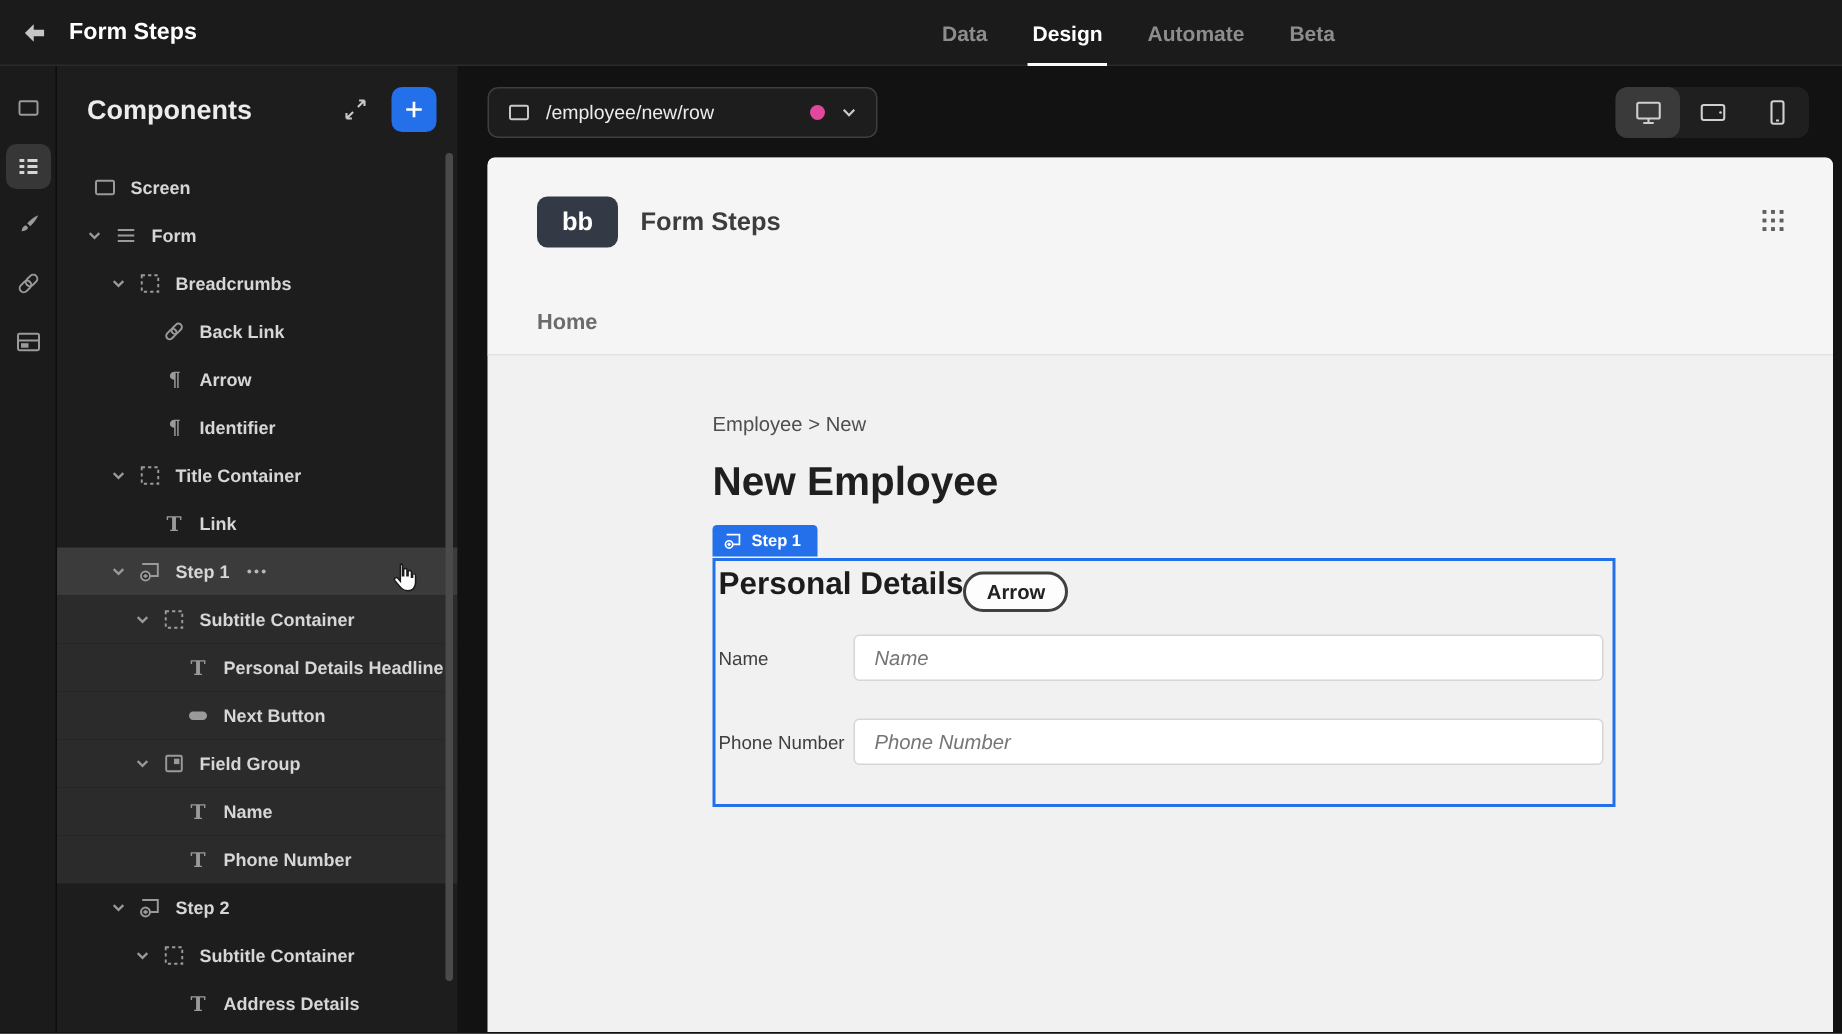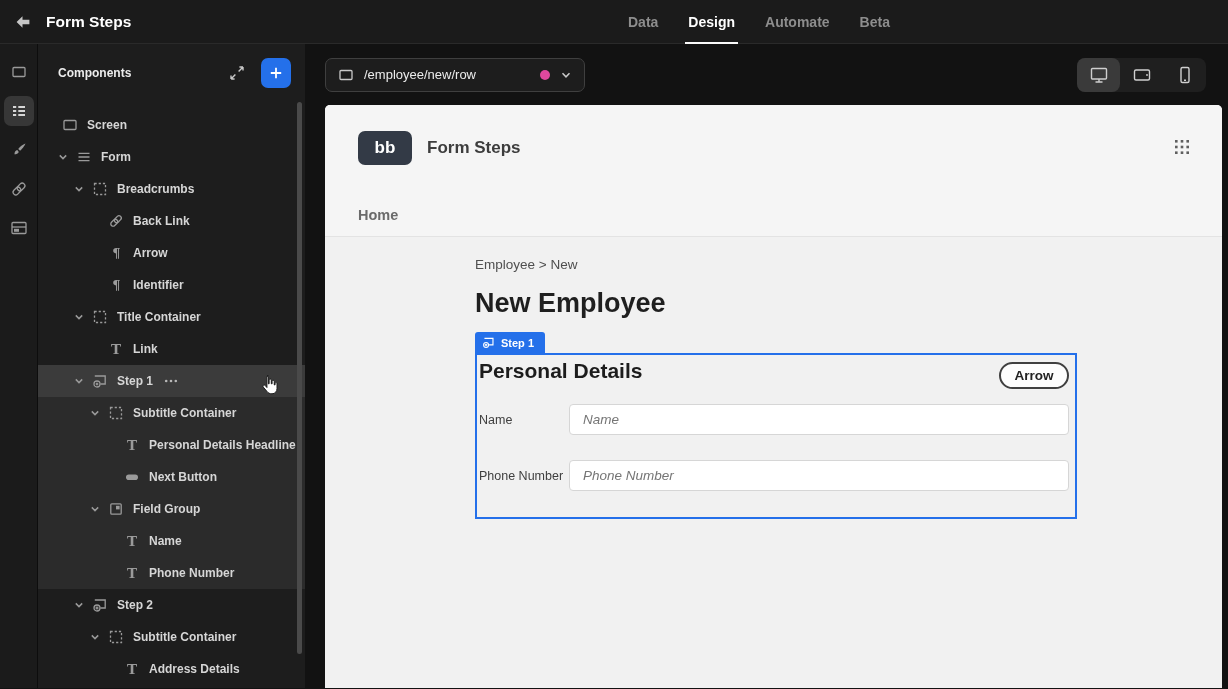--- a/index.html
+++ b/index.html
@@ -25,21 +25,21 @@
   
   .rail { width:38px; background:#1b1b1b; border-right:1px solid #0d0d0d; display:flex;
     flex-direction:column; align-items:center; padding-top:13px; gap:9px; }
   .rail-item { width:30px; height:30px; border-radius:7px; display:flex; align-items:center;
     justify-content:center; cursor:pointer; }
   .rail-item.active { background:#373737; }
 
   
   .panel { width:267px; background:#1d1d1d; position:relative; display:flex; flex-direction:column; }
   .panel-header { height:58px; flex:0 0 auto; display:flex; align-items:center; padding:0 14px 0 20px; gap:14px; }
-  .panel-title { font-size:12px; font-weight:bold; color:#ececec; flex:1; }
+  .panel-title { font-size:18px; font-weight:bold; color:#ececec; flex:1; }
   .expand-btn { width:20px; height:20px; display:flex; align-items:center; justify-content:center; cursor:pointer; }
   .add-btn { width:30px; height:30px; background:#2470ea; border-radius:7px; display:flex;
     align-items:center; justify-content:center; cursor:pointer; }
   .tree { flex:1; padding-top:7px; font-size:12px; font-weight:bold; color:#d6d6d6; overflow:hidden; }
   .tree-row { height:32px; display:flex; align-items:center; cursor:pointer; }
   .tree-row.highlight { background:#2b2b2b; }
   .tree-row.selected { background:#3b3b3b; }
   .chevron { width:10px; margin-right:8px; flex:0 0 auto; }
   .t-icon { width:16px; height:16px; margin-right:9px; flex:0 0 auto; }
   .t-label { white-space:nowrap; }
@@ -69,27 +69,27 @@
   .pv-header { height:132px; background:#f5f5f5; border-bottom:1px solid #e3e3e3;
     padding:26px 33px 0 33px; position:relative; }
   .pv-logo-row { display:flex; align-items:center; gap:15px; }
   .pv-logo { width:54px; height:34px; background:#333a46; border-radius:7px; color:#fff;
     font-weight:bold; font-size:17px; display:flex; align-items:center; justify-content:center; }
   .pv-title { font-size:17px; font-weight:bold; color:#3d3d3d; }
   .pv-grid { position:absolute; top:33px; right:31px; cursor:pointer; }
   .pv-home { margin-top:42px; font-size:14.5px; font-weight:bold; color:#6b6b6b;
     display:inline-block; cursor:pointer; }
   .pv-content { padding-left:150px; }
-  .pv-breadcrumb { margin-top:20px; font-size:13.5px; color:#4f4f4f; }
+  .pv-breadcrumb { margin-top:38px; font-size:13.5px; color:#4f4f4f; }
   .pv-heading { margin-top:16px; font-size:27px; font-weight:bold; color:#1f1f1f; }
   .step-tag { margin-top:13px; display:inline-flex; align-items:center; gap:6px; height:21px;
     background:#2470ea; color:#fff; font-size:11px; font-weight:bold; padding:0 11px 0 7px;
     border-radius:3px 3px 0 0; }
   .step-box { width:602px; min-height:157px; border:2px solid #2470ea; background:transparent; }
-  .sb-head { display:flex; justify-content:space-between; align-items:flex-start; padding:4px 6px 0 2px; }
+  .sb-head { display:flex; align-items:flex-start; padding:4px 6px 0 2px; }
   .sb-title { font-size:21px; font-weight:bold; color:#1c1c1c; }
   .next-btn { width:70px; height:27px; border:2px solid #404040; border-radius:15px;
     background:#fdfdfd; font-size:13.5px; font-weight:bold; color:#222; display:flex;
     align-items:center; justify-content:center; margin-top:3px; cursor:pointer; }
   .field-row { display:flex; align-items:center; padding:0 6px 0 2px; margin-top:15px; }
   .field-row + .field-row { margin-top:25px; }
   .field-row:last-child { margin-bottom:26px; }
   .field-label { width:90px; flex:0 0 auto; font-size:12.5px; color:#3f3f3f; }
   .field-input { flex:1; height:31px; background:#fff; border:1px solid #d6d6d6; border-radius:4px;
     padding:0 13px; font-size:13.5px; color:#333; font-family:inherit; outline:none; }

